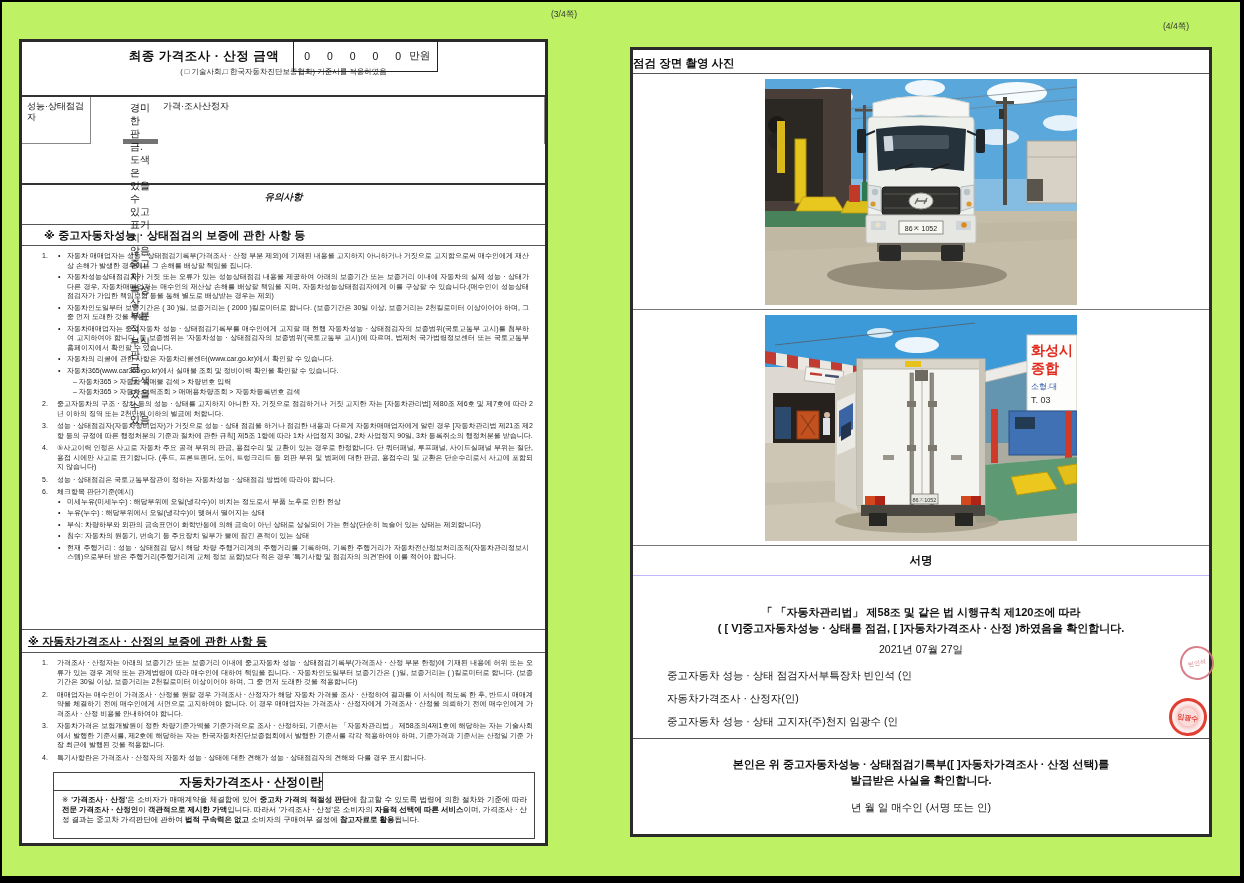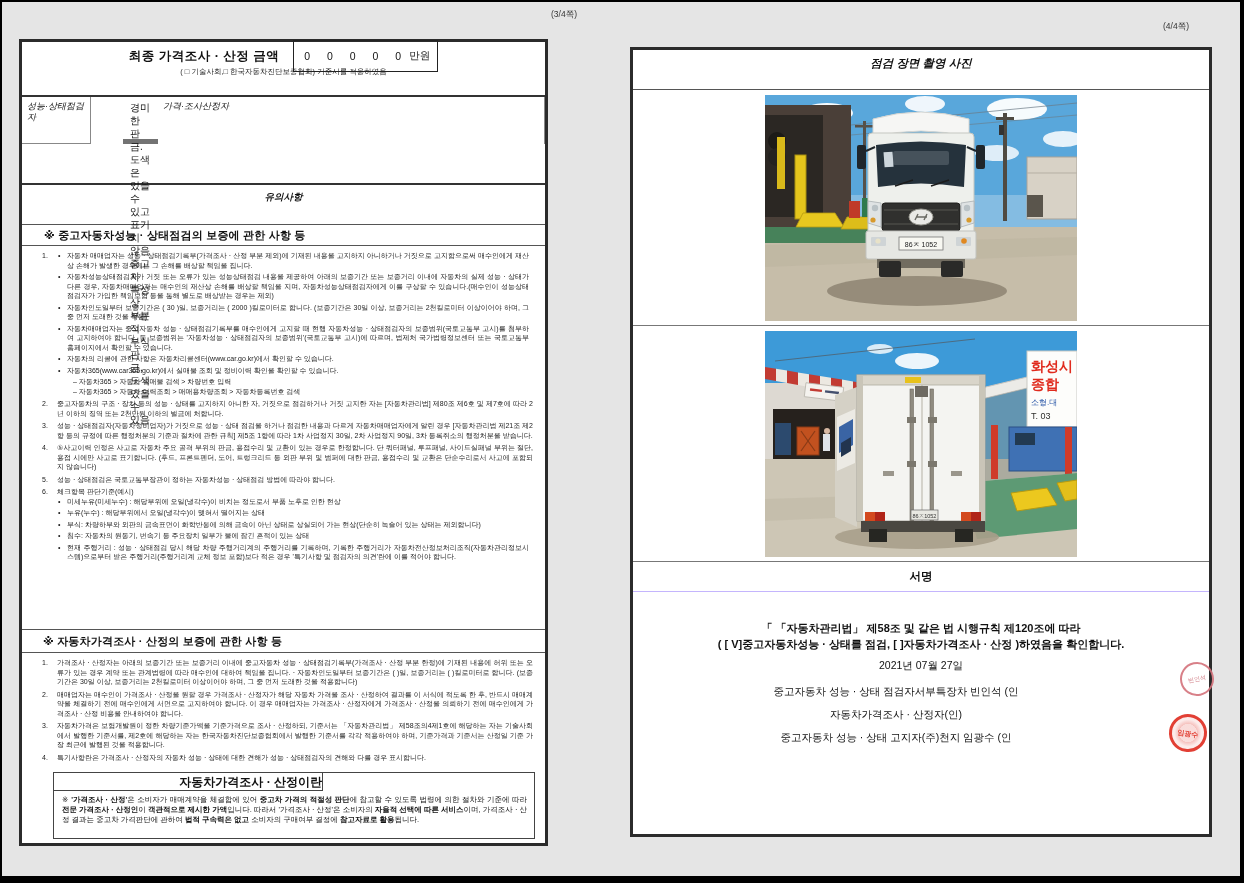--- a/index.html
+++ b/index.html
@@ -1,66 +1,66 @@
 <!DOCTYPE html>
 <html><head>
 <meta charset="utf-8">
 <style>
   * { margin:0; padding:0; box-sizing:border-box; }
   html,body { width:1244px; height:883px; background:#ffffff; font-family:"Liberation Sans","DejaVu Sans",sans-serif; color:#111; }
-  .frame { position:relative; width:1244px; height:883px; background:#e5e5e5; border:2px solid #000; border-right-width:4px; border-bottom-width:7px; overflow:hidden; }
+  .frame { position:relative; width:1244px; height:883px; background:#bef264; border:2px solid #000; border-right-width:4px; border-bottom-width:7px; overflow:hidden; }
   .marker { position:absolute; font-size:8.5px; color:#333; }
   .marker.left { left:549px; top:7px; }
   .marker.right { left:1161px; top:19px; }
   .page { position:absolute; background:#fff; border:3px solid #2b2b2b; }
   .page-left { left:17px; top:37px; width:529px; height:807px; }
   .page-right { left:628px; top:45px; width:582px; height:790px; }
 
   
   .top-section { height:55px; border-bottom:2px solid #333; text-align:center; padding-top:5px; }
   .fp-row { display:flex; justify-content:center; align-items:center; gap:14px; height:18px; }
   .fp-title { font-weight:bold; font-size:12.5px; letter-spacing:0.5px; }
   .money-box { display:inline-flex; align-items:center; border:1.5px solid #222; padding:1px 7px 1px 10px; height:32px; }
   .money-box .digits { font-size:10.5px; letter-spacing:7px; }
   .money-box .unit { font-size:10.5px; margin-left:1px; }
   .fp-sub { font-size:7.5px; color:#222; margin-top:3px; line-height:8.5px; }
 
   .opinion-table { display:grid; grid-template-columns:69px 67px 1fr; grid-template-rows:47px 40px; height:88px; border-bottom:2px solid #333; }
   .op-label { grid-row:1/3; border-right:1px solid #888; font-size:9px; padding:14px 4px 0 5px; line-height:11px; }
-  .op-who { border-right:1px solid #888; font-size:9px; padding:4px 3px 0 5px; line-height:11px;font-style:italic; }
+  .op-who { border-right:1px solid #888; font-size:9px; padding:4px 3px 0 5px; line-height:11px; }
   .op-who.w1 { border-bottom:1px solid #888; }
   .op-text { font-size:10px; padding:4px 6px 0 7px; line-height:13px; }
   .op-text.t1 { border-bottom:5px solid #737373;margin-left:32px; }
 
   .notice-header { height:40px; line-height:24px; text-align:center; font-weight:bold; font-size:9.5px; border-bottom:1px solid #555;font-style:italic; }
   .sec-heading { height:21px; line-height:21px; font-weight:bold; font-size:11px; padding-left:22px; border-bottom:1px solid #555; letter-spacing:0.2px; }
   .notice-body { height:383px; padding:5px 8px 0 6px; font-size:7px; line-height:9.5px; color:#1a1a1a; }
-  .sec2-heading { height:24px; line-height:23px; font-weight:bold; font-size:11px; padding-left:21px; border-top:1px solid #555; border-bottom:1px solid #555; letter-spacing:0.2px; }
+  .sec2-heading { height:24px; line-height:23px; font-weight:bold; font-size:11px; padding-left:6px; border-top:1px solid #555; border-bottom:1px solid #555; letter-spacing:0.2px;text-decoration:underline; }
   .sec2-body { height:128px; padding:5px 8px 0 6px; font-size:7px; line-height:9.5px; color:#1a1a1a; }
   .nitem { display:flex; padding-left:14px; margin-bottom:3px; }
   .nitem .no { flex:0 0 15px; }
   .nitem .ncontent { flex:1; text-align:justify; padding-right:4px; }
   .nb { position:relative; padding-left:10px; margin-bottom:2px; text-align:justify; padding-right:4px; }
   .nb::before { content:"•"; position:absolute; left:1px; top:0; }
   .nsub { padding-left:16px; line-height:9.5px; }
 
   .pricing-box { position:absolute; left:31px; top:730px; width:482px; height:67px; border:1px solid #444; }
   .pricing-title { position:absolute; left:-1px; top:-1px; width:270px; height:19px; line-height:18px; border:1px solid #444; background:#fff; text-align:right; font-weight:bold; font-size:12px; }
   .pricing-text { position:absolute; left:0; top:19px; right:0; bottom:0; padding:3px 7px 0 8px; font-size:7.5px; line-height:10px; text-align:justify; }
   .seg-b { font-weight:bold; }
 
   
-  .photo-header { height:40px; line-height:27px; text-align:center; font-weight:bold; font-size:11.5px; border-bottom:1px solid #555;font-style:italic; }
+  .photo-header { height:24px; line-height:27px; font-weight:bold; font-size:11.5px; border-bottom:1px solid #555; }
   .photo-cell { height:236px; display:flex; align-items:center; justify-content:center; border-bottom:1px solid #777; }
   .sign-header { height:30px; line-height:29px; text-align:center; font-weight:bold; font-size:11.5px; border-bottom:1px solid #c4b5fd; }
   .sig-body { position:relative; height:162px; padding-top:28px; }
   .statement { text-align:center; font-weight:bold; font-size:11px; line-height:16px; }
   .sig-date { text-align:center; font-size:10.5px; margin-top:7px; }
   .sig-roles { margin-top:7px; }
-  .sig-row { display:flex; justify-content:center; height:23px; align-items:center; padding:0 84px 0 34px; font-size:10.5px; }
+  .sig-row { display:flex; justify-content:flex-start; height:23px; align-items:center; padding:0 84px 0 34px; font-size:10.5px; }
   .sig-row .rname { text-align:right; }
   .stamp { position:absolute; border-radius:50%; display:flex; align-items:center; justify-content:center; overflow:hidden; }
   .stamp1 { left:547px; top:70px; width:34px; height:34px; border:2px solid #d4737c; color:#c86770; font-size:6px; line-height:6px; transform:rotate(-12deg); opacity:0.9; text-align:center; }
   .stamp2 { left:536px; top:122px; width:38px; height:38px; border:3px solid #e23f34; color:#e23f34; font-size:7px; line-height:7px; transform:rotate(8deg); background:radial-gradient(circle, rgba(226,63,52,0.18) 40%, rgba(226,63,52,0.32) 41%, rgba(226,63,52,0.1) 60%); text-align:center; font-weight:bold; }
   .confirm-cell { height:92px; border-top:1px solid #555; padding-top:17px; }
   .confirm-line { text-align:center; font-weight:bold; font-size:11px; line-height:16px; }
   .confirm-sign { text-align:center; font-size:10.5px; margin-top:13px; }
 </style>
 </head>
 <body>
@@ -335,14 +335,19 @@
         </div>
         <div class="sig-row">
           <span class="role">중고자동차 성능 · 상태 고지자</span>
           <span class="rname"><span>(주)천지 임광수</span> <span>(인</span></span>
         </div>
       </div>
       <div class="stamp stamp1">빈인석</div>
       <div class="stamp stamp2">임광수</div>
     </div>
 
+    <div class="confirm-cell">
+      <div class="confirm-line">본인은 위 중고자동차성능  · 상태점검기록부([  ]자동차가격조사 · 산정 선택)를</div>
+      <div class="confirm-line">발급받은 사실을 확인합니다.</div>
+      <div class="confirm-sign">년    월    일    매수인            (서명 또는 인)</div>
+    </div>
   </div>
 </div>
 
 </body></html>

